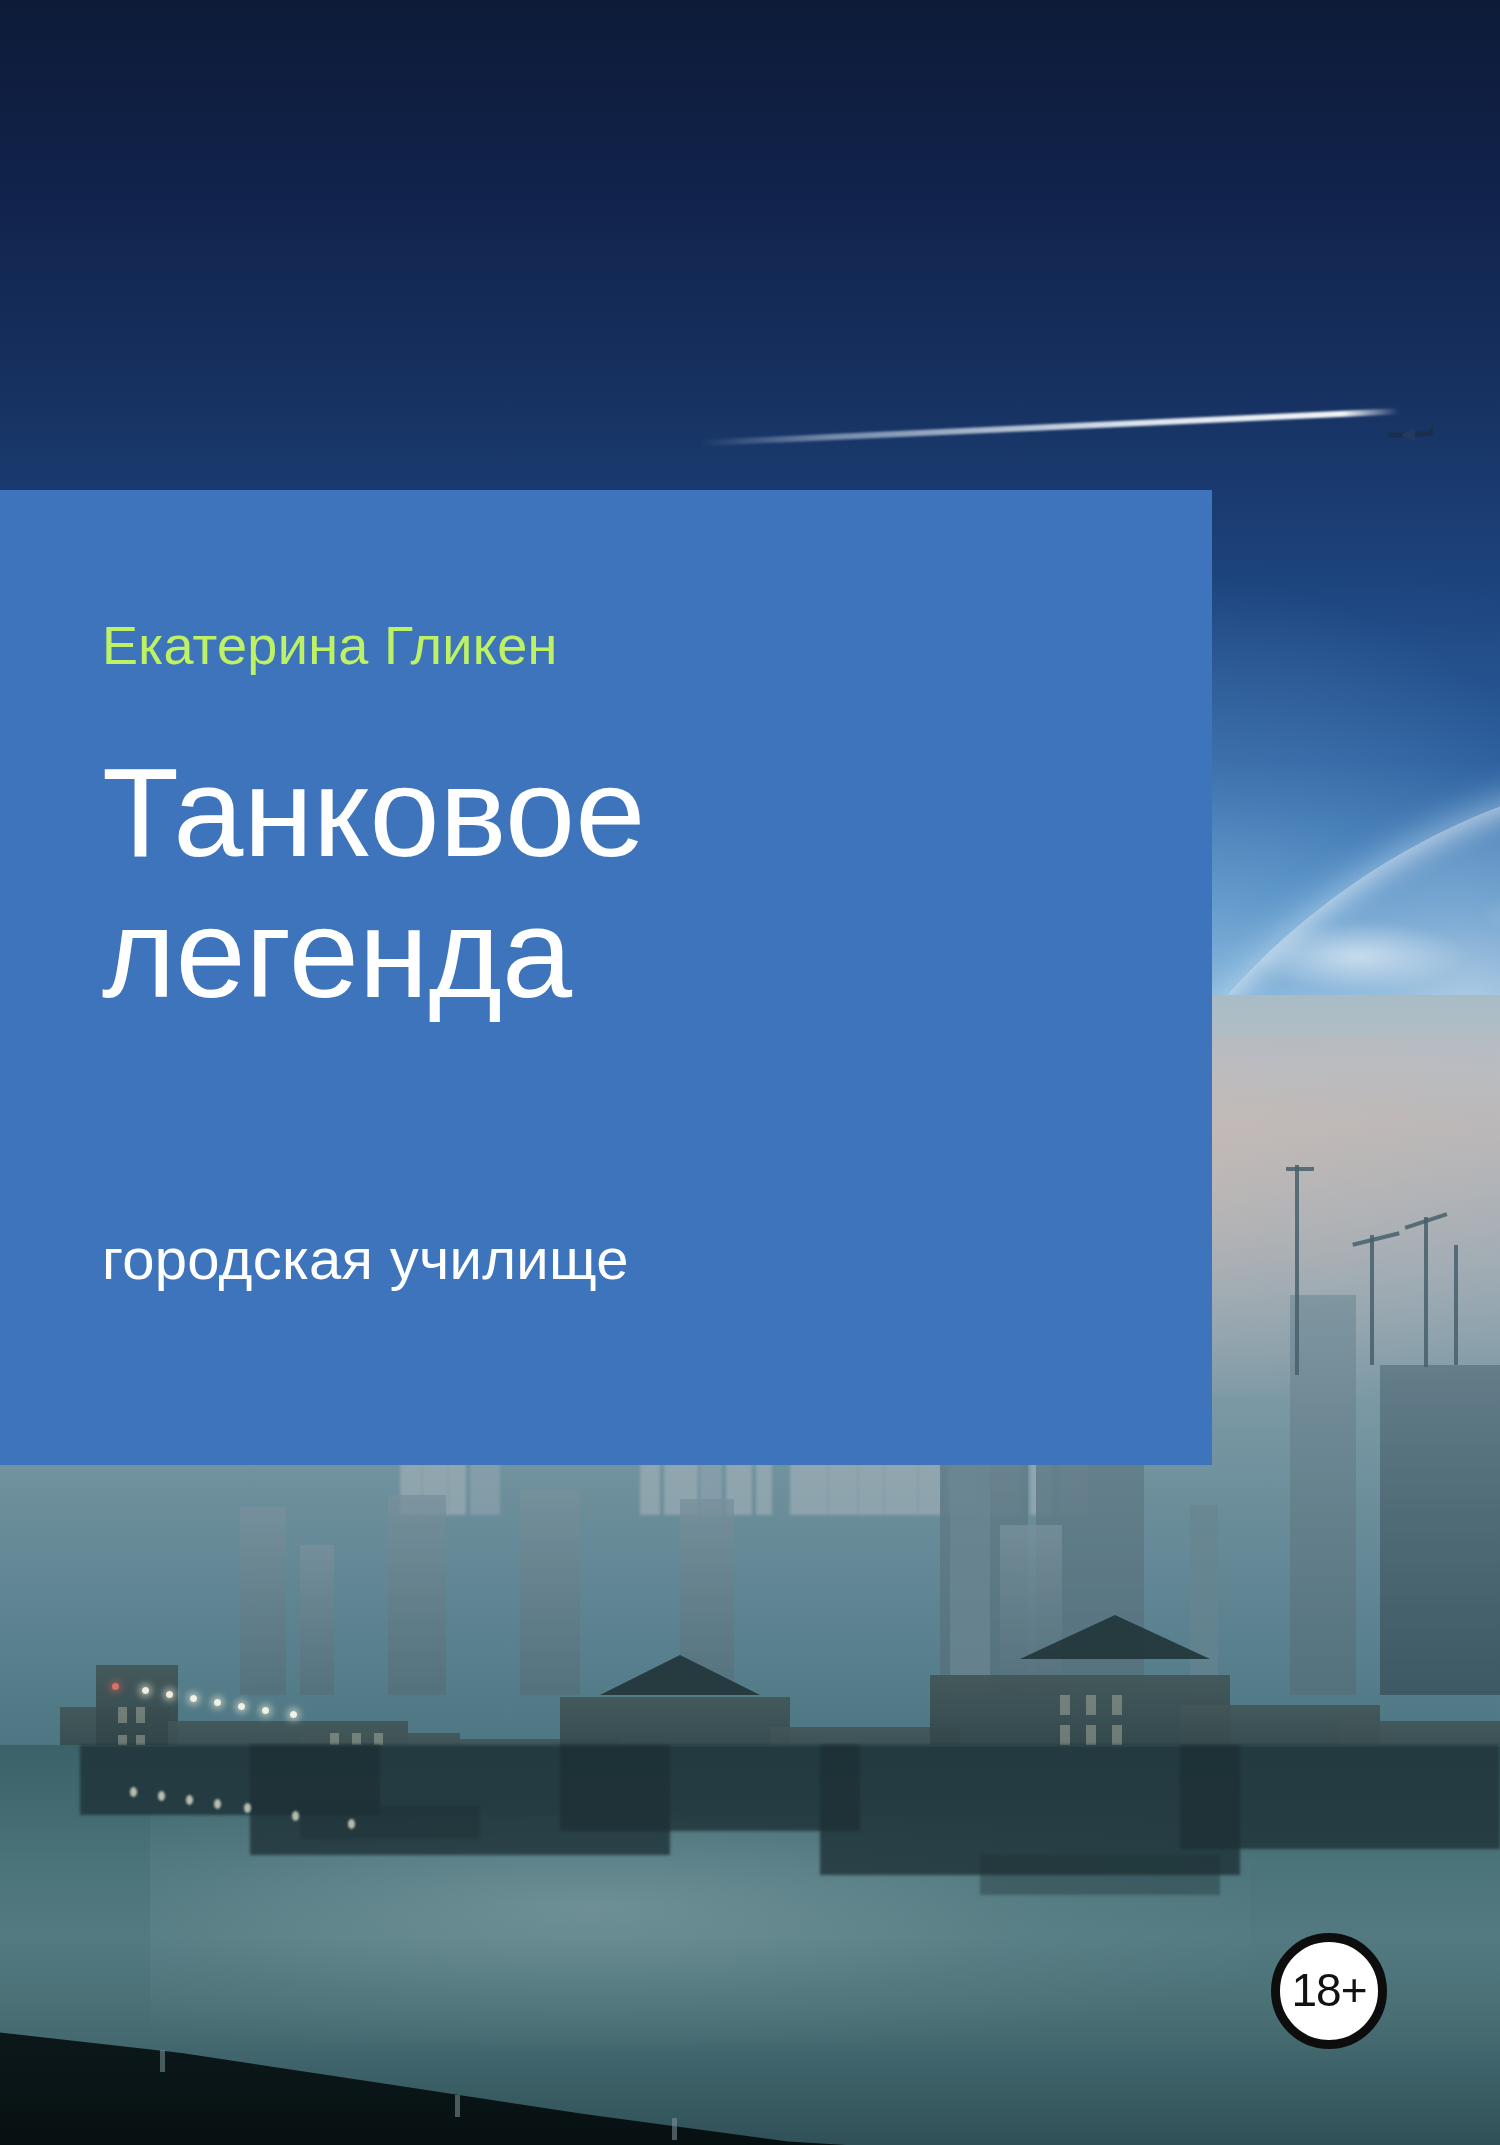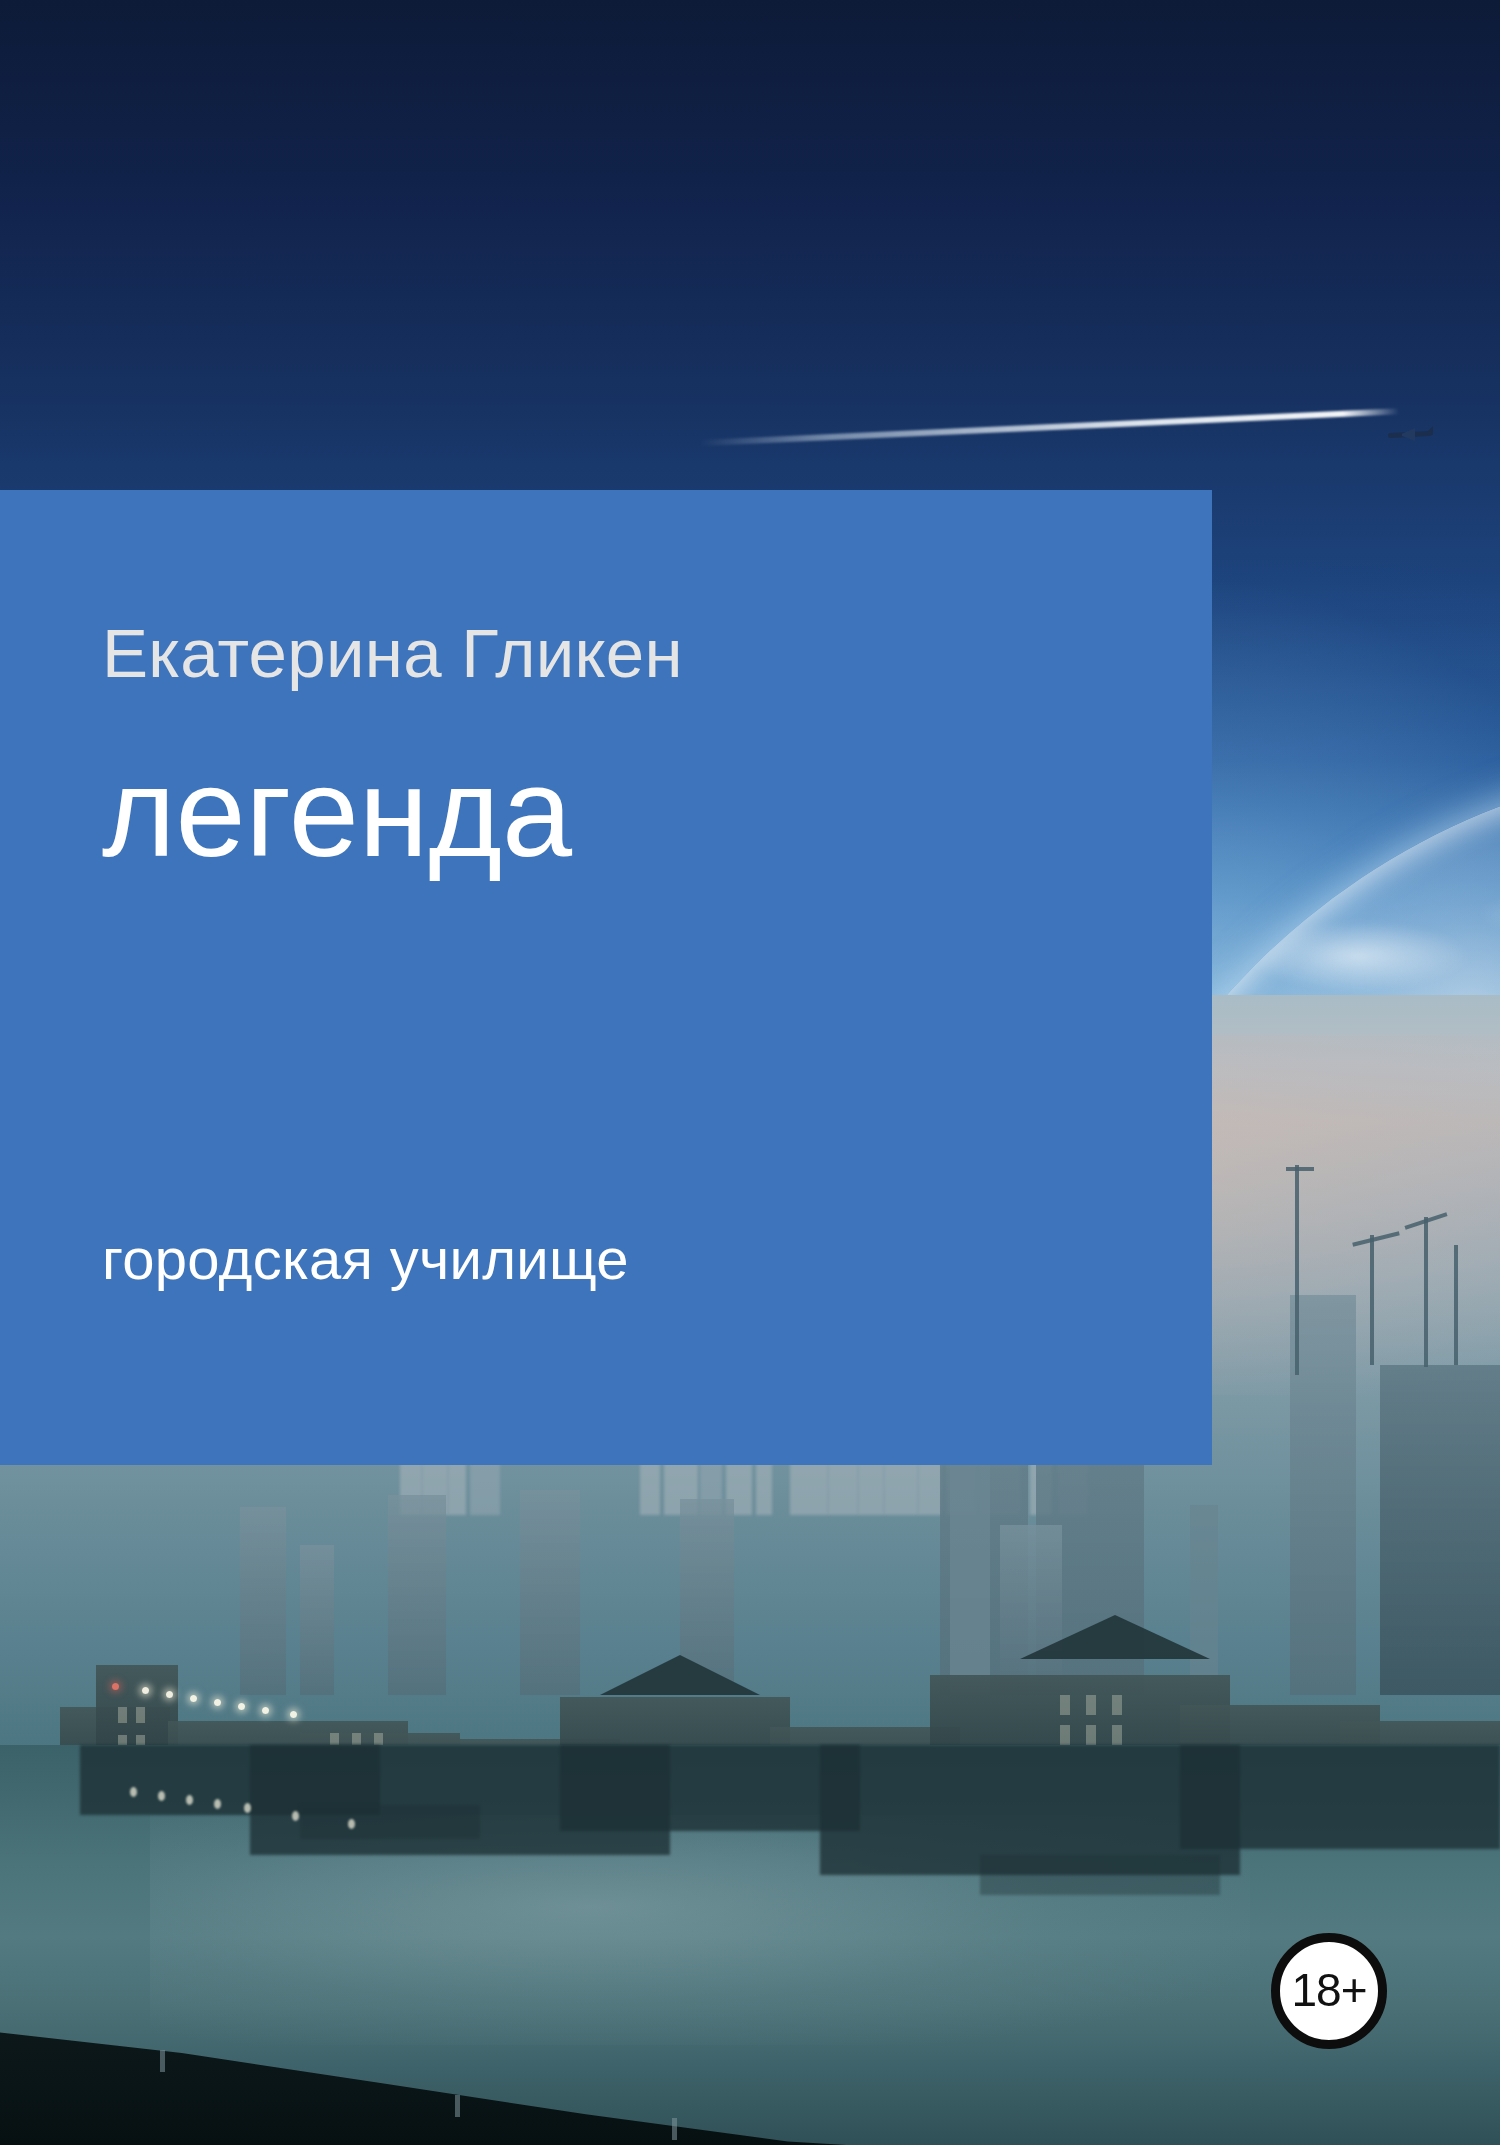--- a/index.html
+++ b/index.html
@@ -233,21 +233,21 @@
     width:1212px; height:975px;
     background:#3d74bb;
   }
   .panel-inner {
     position:absolute;
     left:102px; top:0;
     right:0; bottom:0;
   }
   .author {
     position:absolute; left:0; top:124px;
-    font-size:69px; font-weight:400; color:#e5e5e5;
+    font-size:54px; font-weight:400; color:#bef264;
     letter-spacing:0.3px; white-space:nowrap;
   }
   .title {
     position:absolute; left:0; top:252px;
     font-size:126px; font-weight:400; color:#ffffff;
     line-height:1.12; letter-spacing:0px;
   }
   .title span { display:block; }
   .subtitle {
     position:absolute; left:0; top:735px;
@@ -405,20 +405,21 @@
   <div class="shore-post" style="left:160px; top:2050px;"></div>
   <div class="shore-post" style="left:455px; top:2095px;"></div>
   <div class="shore-post" style="left:672px; top:2118px;"></div>
 
   <div class="panel">
     <div class="panel-inner">
 
       <div class="author">Екатерина Гликен</div>
 
       <div class="title">
+        <span>Танковое</span>
         <span>легенда</span>
       </div>
 
       <div class="subtitle">городская училище</div>
 
     </div>
   </div>
 
   <div class="age-badge">
     <span class="age-badge-label">18+</span>

